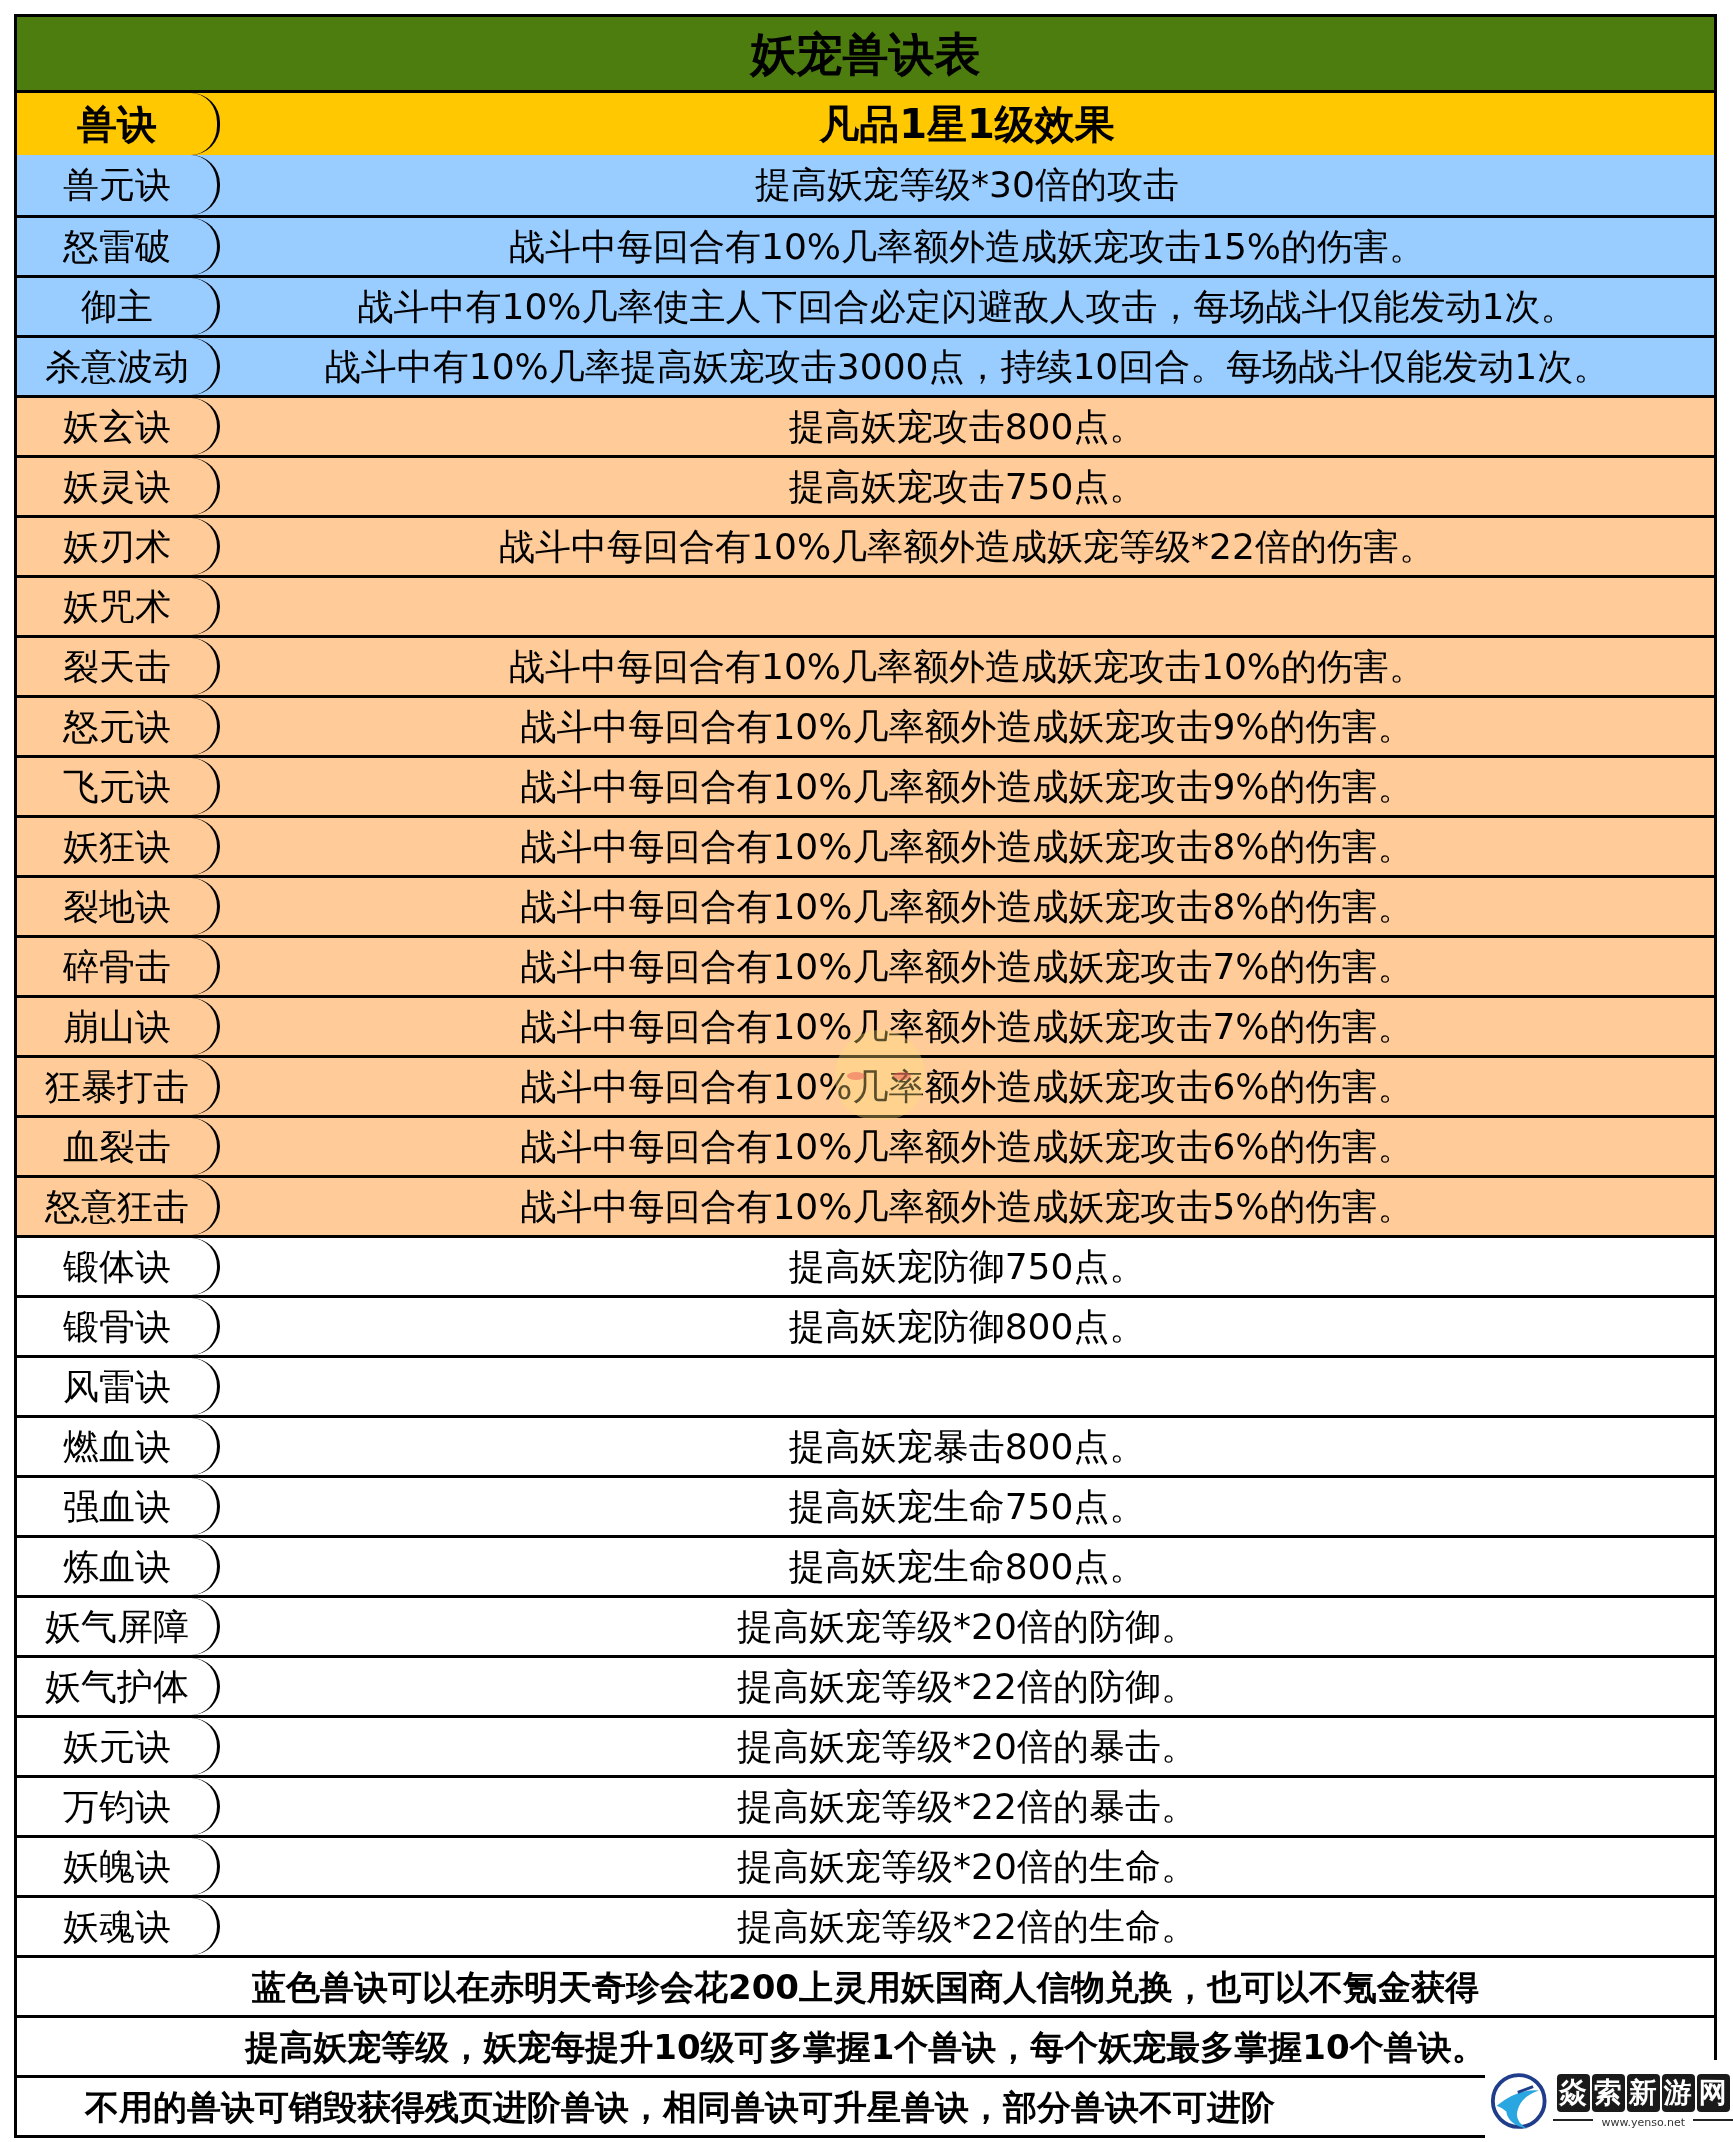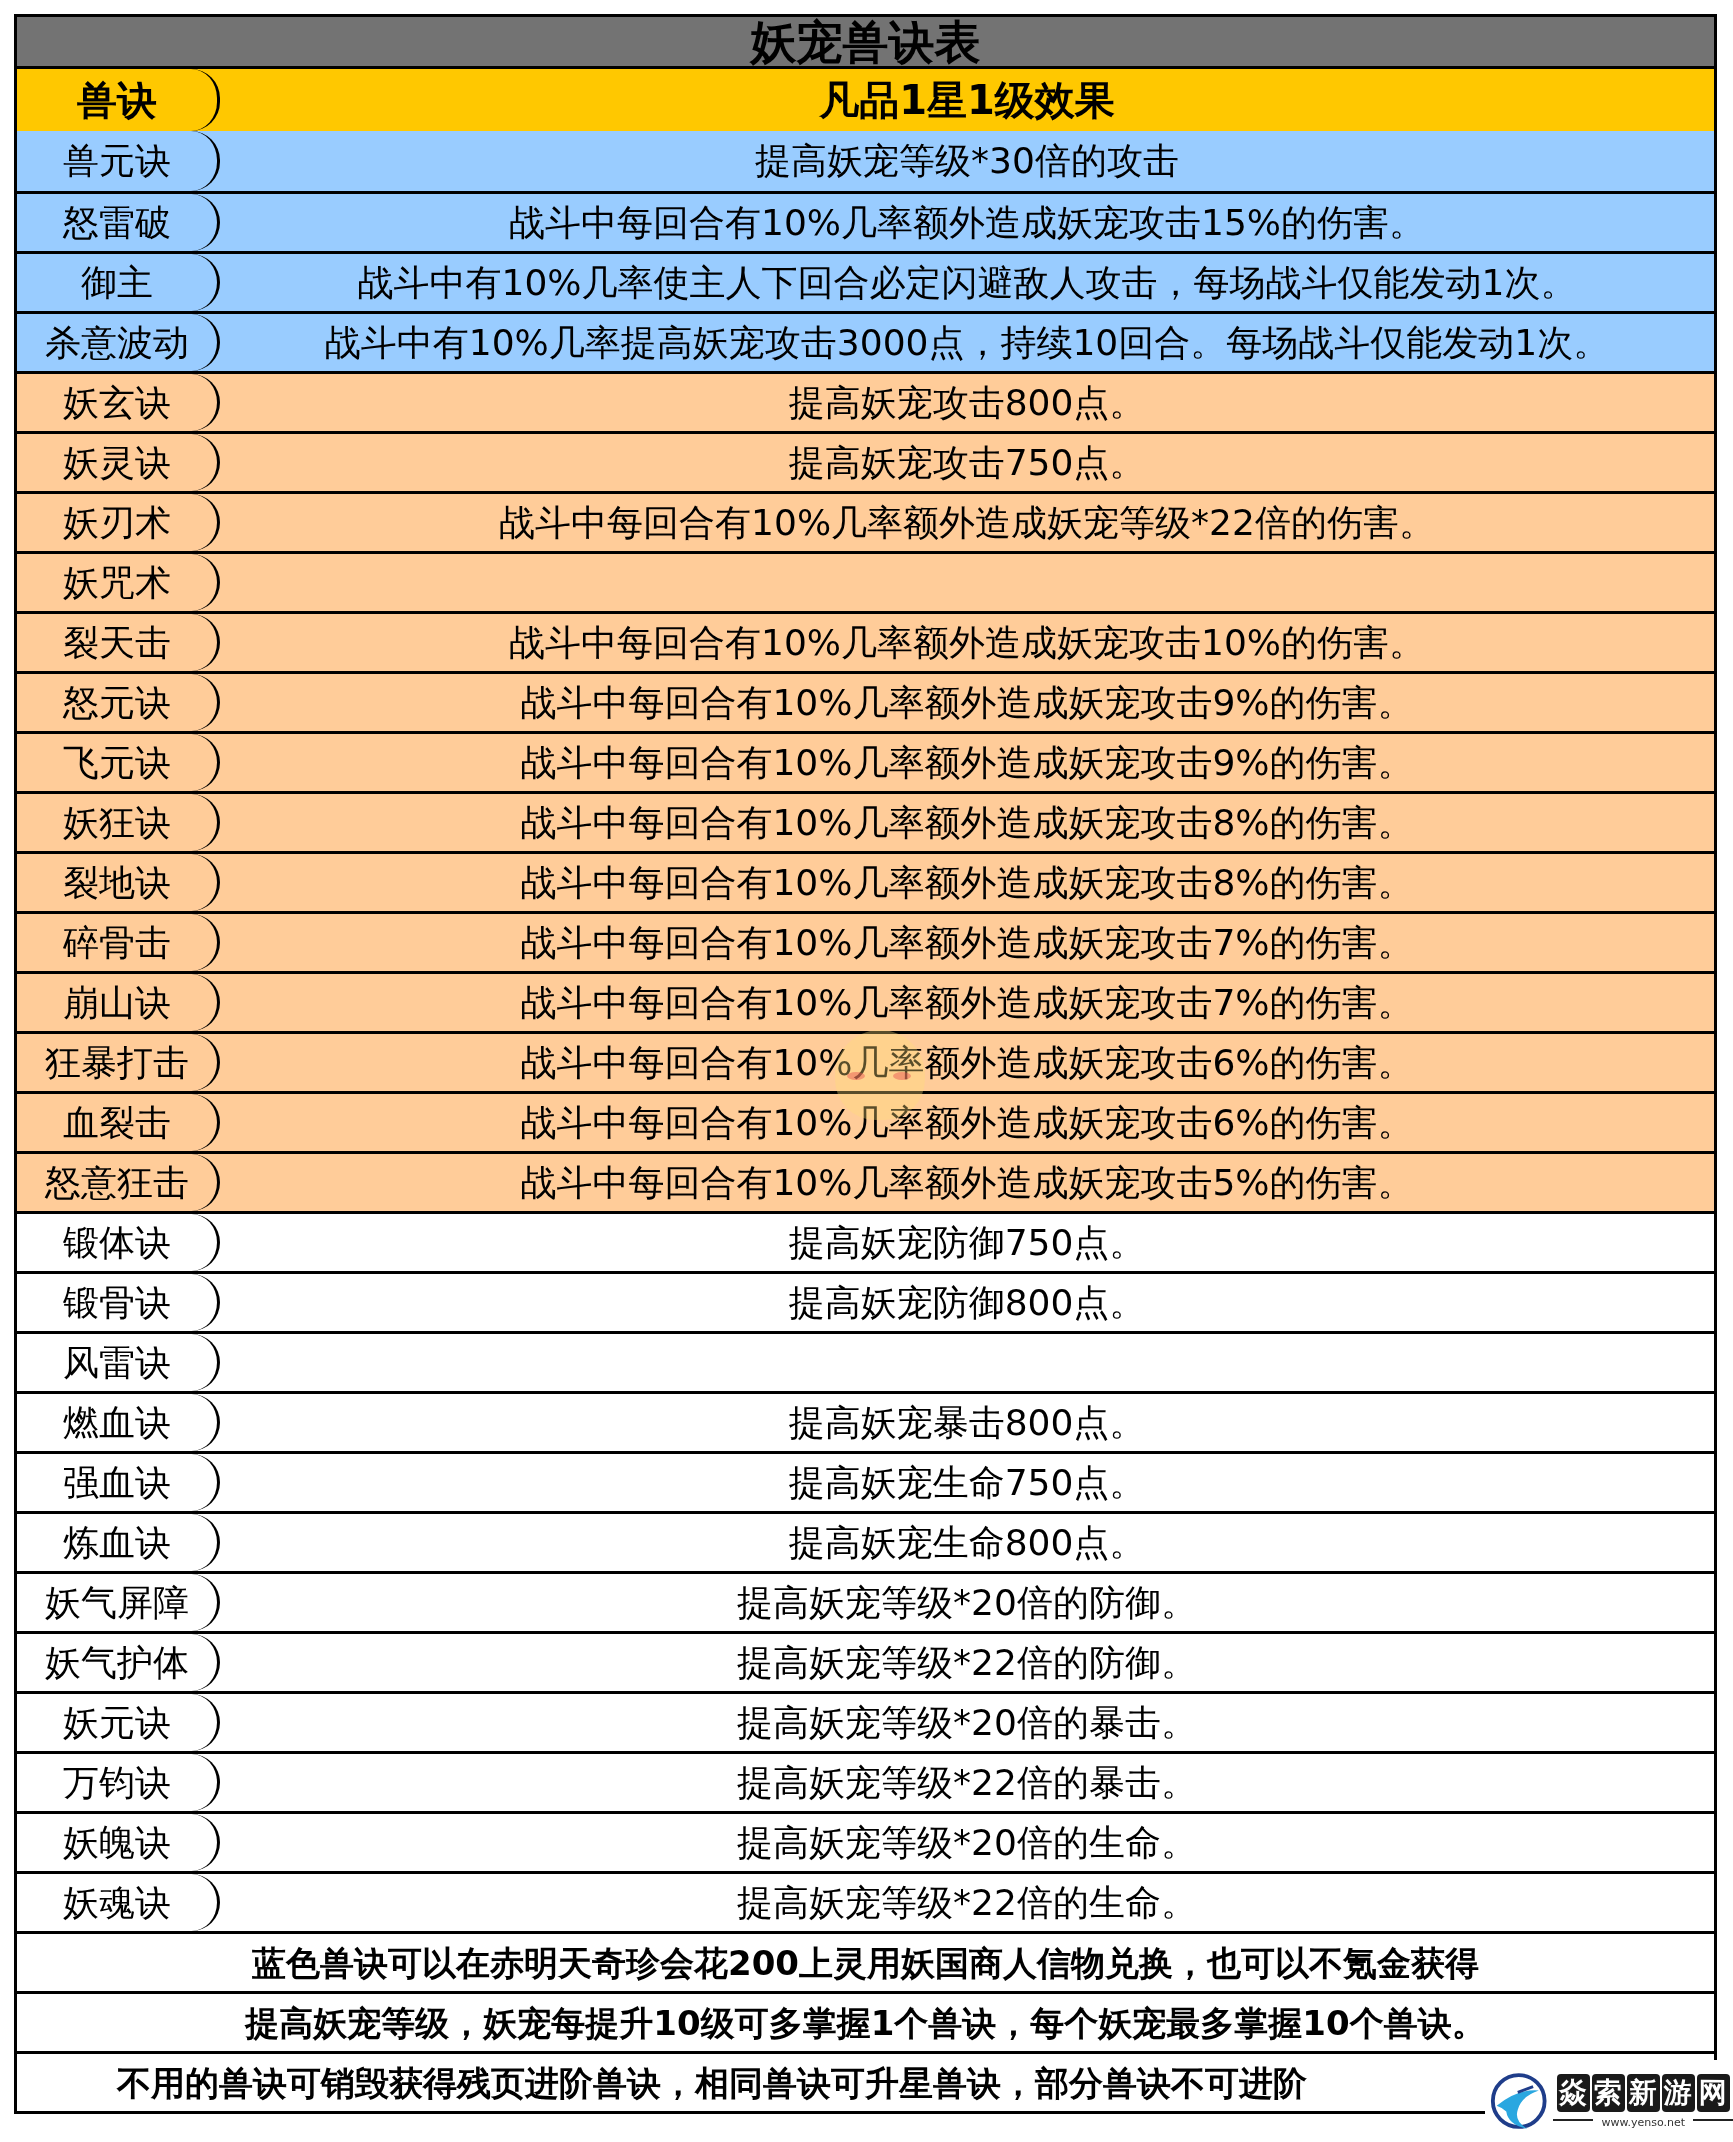--- a/index.html
+++ b/index.html
@@ -7,29 +7,29 @@
          font-family: "DejaVu Sans", "Liberation Sans", sans-serif; color: #000; }
   .table { position: absolute; left: 14px; top: 14px; width: 1703px;
            border: 3px solid #000; box-sizing: border-box; border-collapse: collapse; }
   .row { display: flex; box-sizing: border-box; border-top: 3px solid #000; height: 60px; }
   .row:first-child { border-top: none; }
   .cell { display: flex; align-items: center; justify-content: center; box-sizing: border-box;
           white-space: nowrap; overflow: hidden; font-size: 36px; line-height: 1; }
   .c-name { width: 203px; border-right: 3px solid #000; border-radius: 29px; }
   .c-desc { flex: 1; }
   .c-full { flex: 1; }
-  .title-row { height: 49px; background: #737373; }
+  .title-row { height: 73px; background: #4d7c0f; }
   .title-row .cell { font-size: 46px; font-weight: bold; }
   .head-row { height: 65px; background: #FFC800; }
   .head-row .cell { font-size: 40px; font-weight: bold; }
   .blue { background: #99CCFF; }
   .orange { background: #FFCC99; }
   .white { background: #FFFFFF; }
   .foot .cell { font-size: 34px; font-weight: bold; justify-content: center; }
-  .foot.last .cell { justify-content: flex-start; padding-left: 100px; }
+  .foot.last .cell { justify-content: flex-start; padding-left: 68px; }
   .mascot { position: absolute; left: 835px; top: 1030px; width: 90px; height: 90px;
             border-radius: 50% 50% 45% 45%; background: rgba(255,220,120,0.35);
             pointer-events: none; }
   .mascot .blush { position: absolute; top: 42px; width: 18px; height: 8px; border-radius: 50%;
                    background: rgba(230,80,80,0.45); }
   .watermark { position: absolute; left: 1485px; top: 2060px; width: 248px; height: 82px;
                background: #fff; display: flex; align-items: center; }
   .wm-logo { width: 62px; height: 62px; margin-left: 4px; }
   .wm-text { display: flex; flex-direction: column; align-items: center; margin-left: 5px; text-align: center; }
   .wm-brand { font-size: 30px; font-weight: bold; color: #fff; letter-spacing: 1px;

